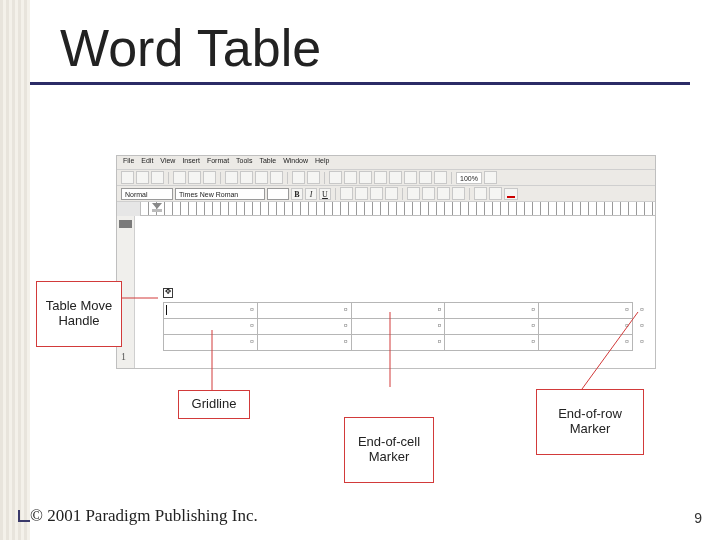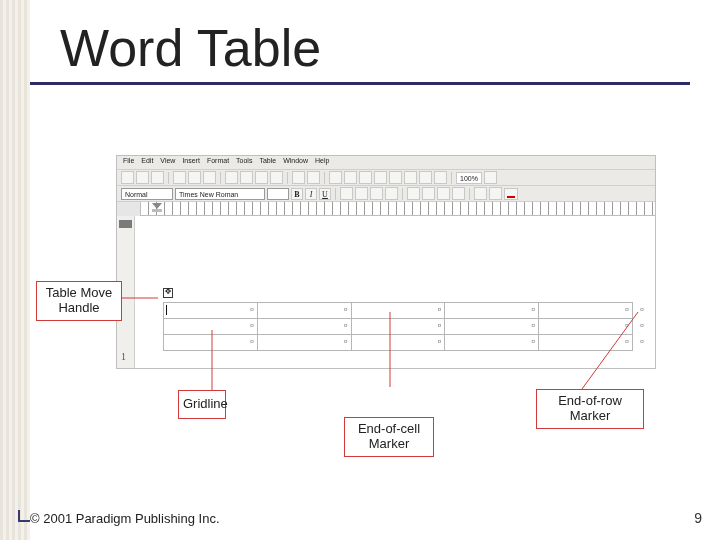--- a/index.html
+++ b/index.html
@@ -197,40 +197,40 @@
   }
 
   
   .callout {
     position: absolute;
     border: 1px solid #d23a3a;
     background: #fff;
     font-size: 13px;
     font-family: Arial, sans-serif;
     text-align: center;
-    padding: 4px 6px;
+    padding: 17px 6px;
     line-height: 1.15;
     color: #222;
   }
   #co-move   { left: 36px;  top: 281px; width: 86px; }
-  #co-grid   { left: 178px; top: 390px; width: 48px; padding: 6px 4px; }
+  #co-grid   { left: 178px; top: 390px; width: 72px; padding: 6px 4px; }
   #co-eoc    { left: 344px; top: 387px; width: 90px; margin-top: 30px; }
   #co-eor    { left: 536px; top: 389px; width: 108px; }
 
   
   svg.connectors {
     position: absolute; left: 0; top: 0; width: 720px; height: 540px;
     pointer-events: none;
   }
   svg.connectors line { stroke: #d23a3a; stroke-width: 1; }
 
   .footer-copy {
     position: absolute; left: 30px; bottom: 14px;
-    font-size: 13px; color: #222;
-    font-family: Liberation Sans, sans-serif;
+    font-size: 17px; color: #222;
+    font-family: Liberation Serif, serif;
   }
   .page-num {
     position: absolute; right: 18px; bottom: 14px;
     font-size: 14px; color: #333;
     font-family: Arial, sans-serif;
   }
 </style>
 </head>
 <body>
 

